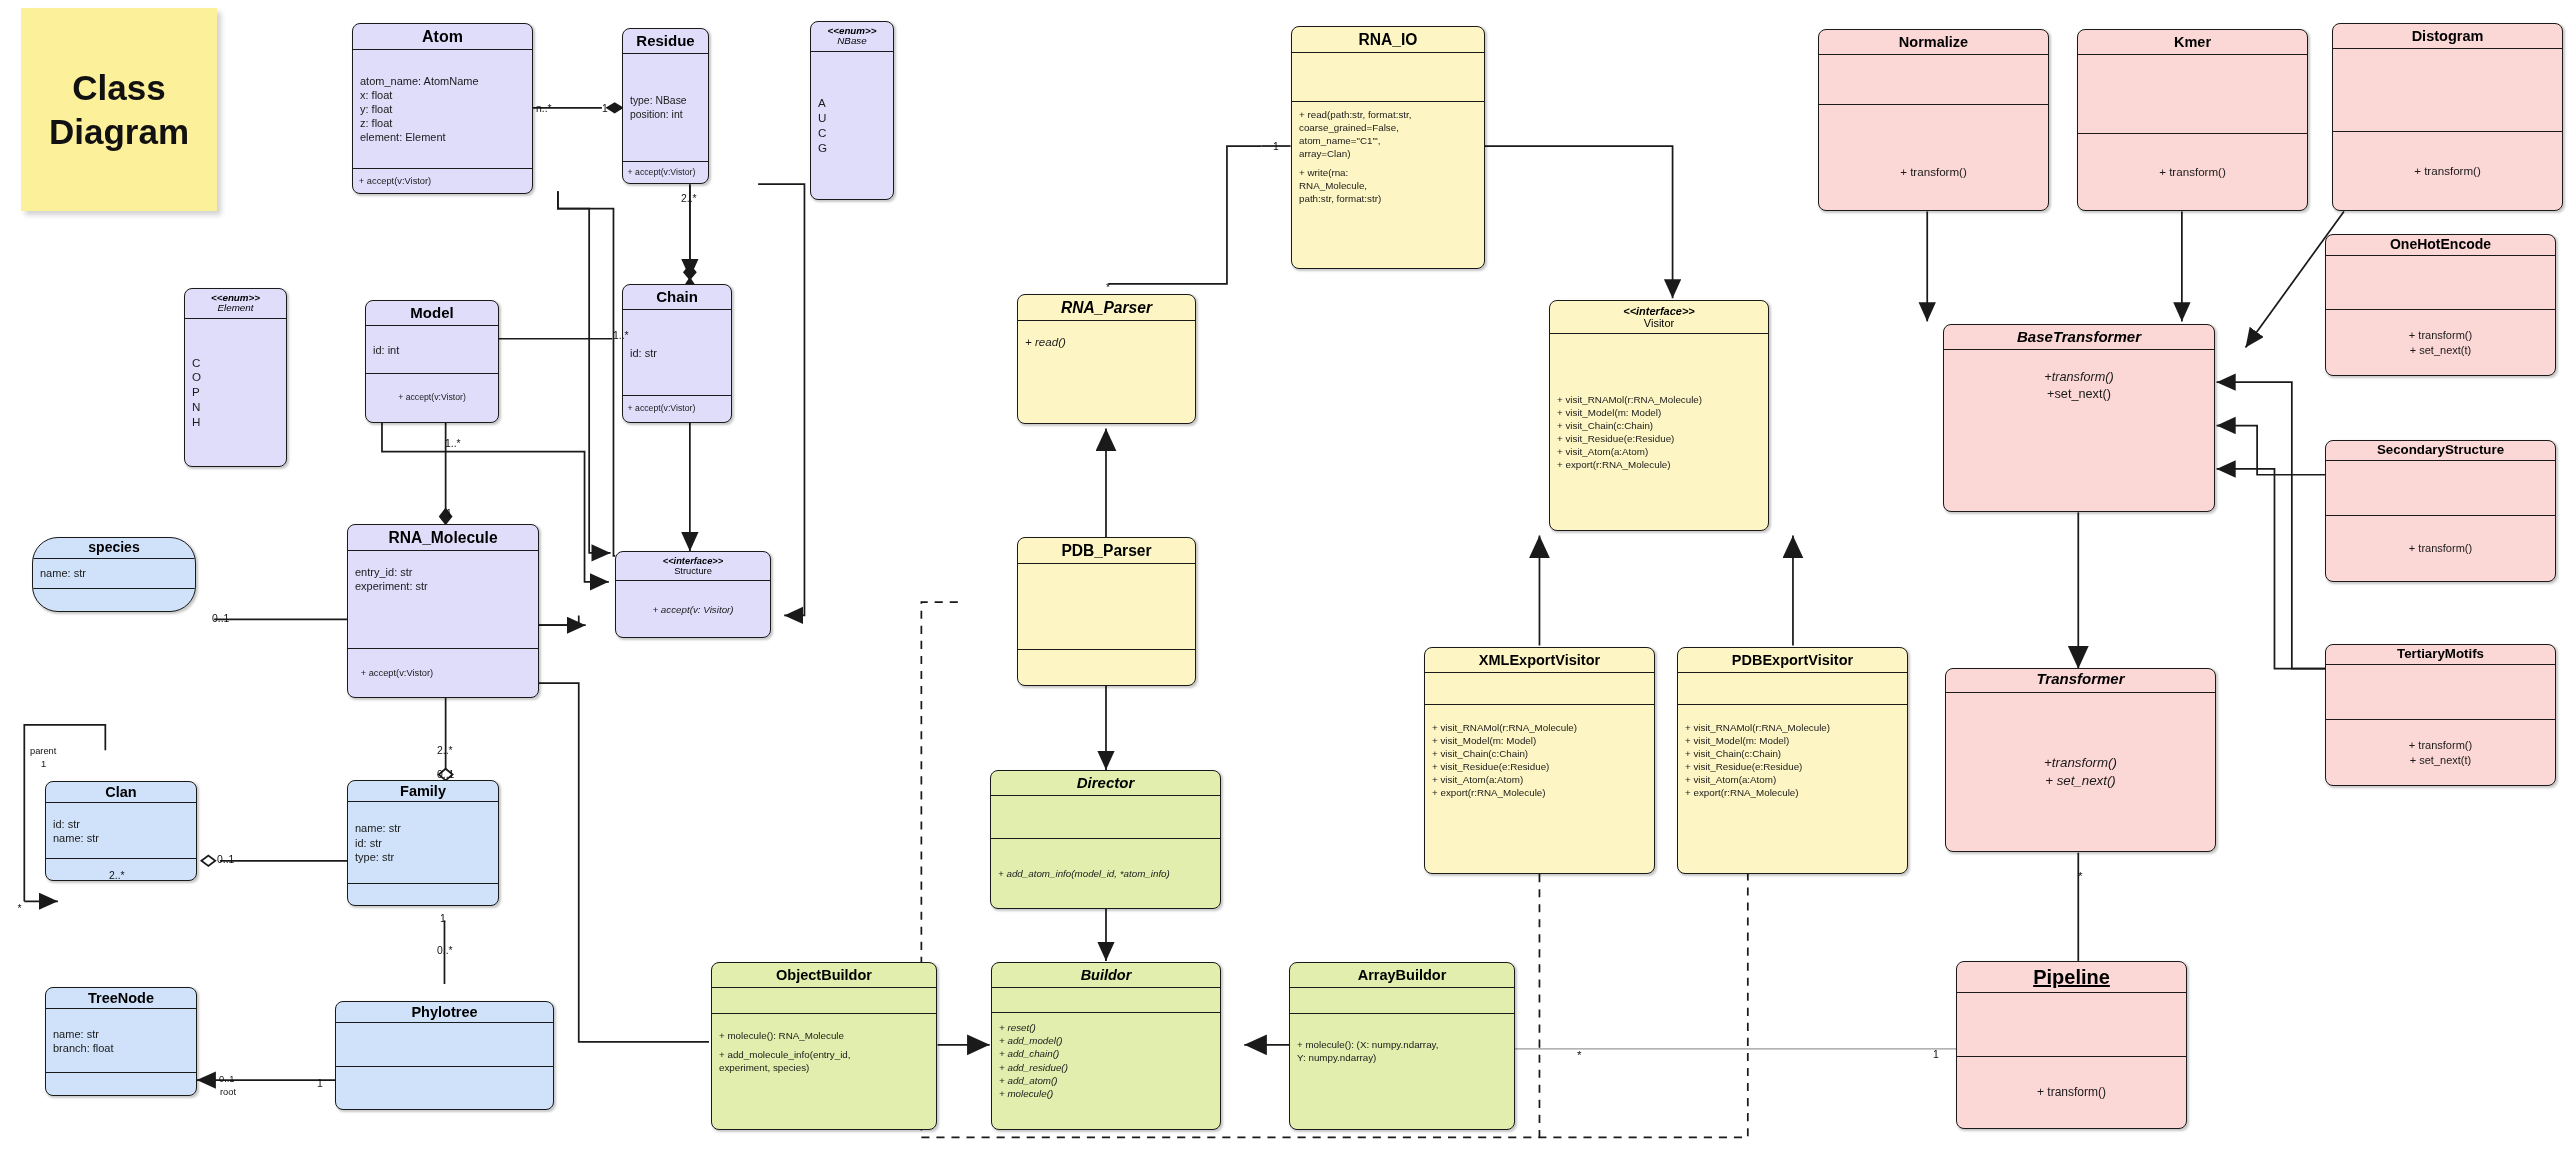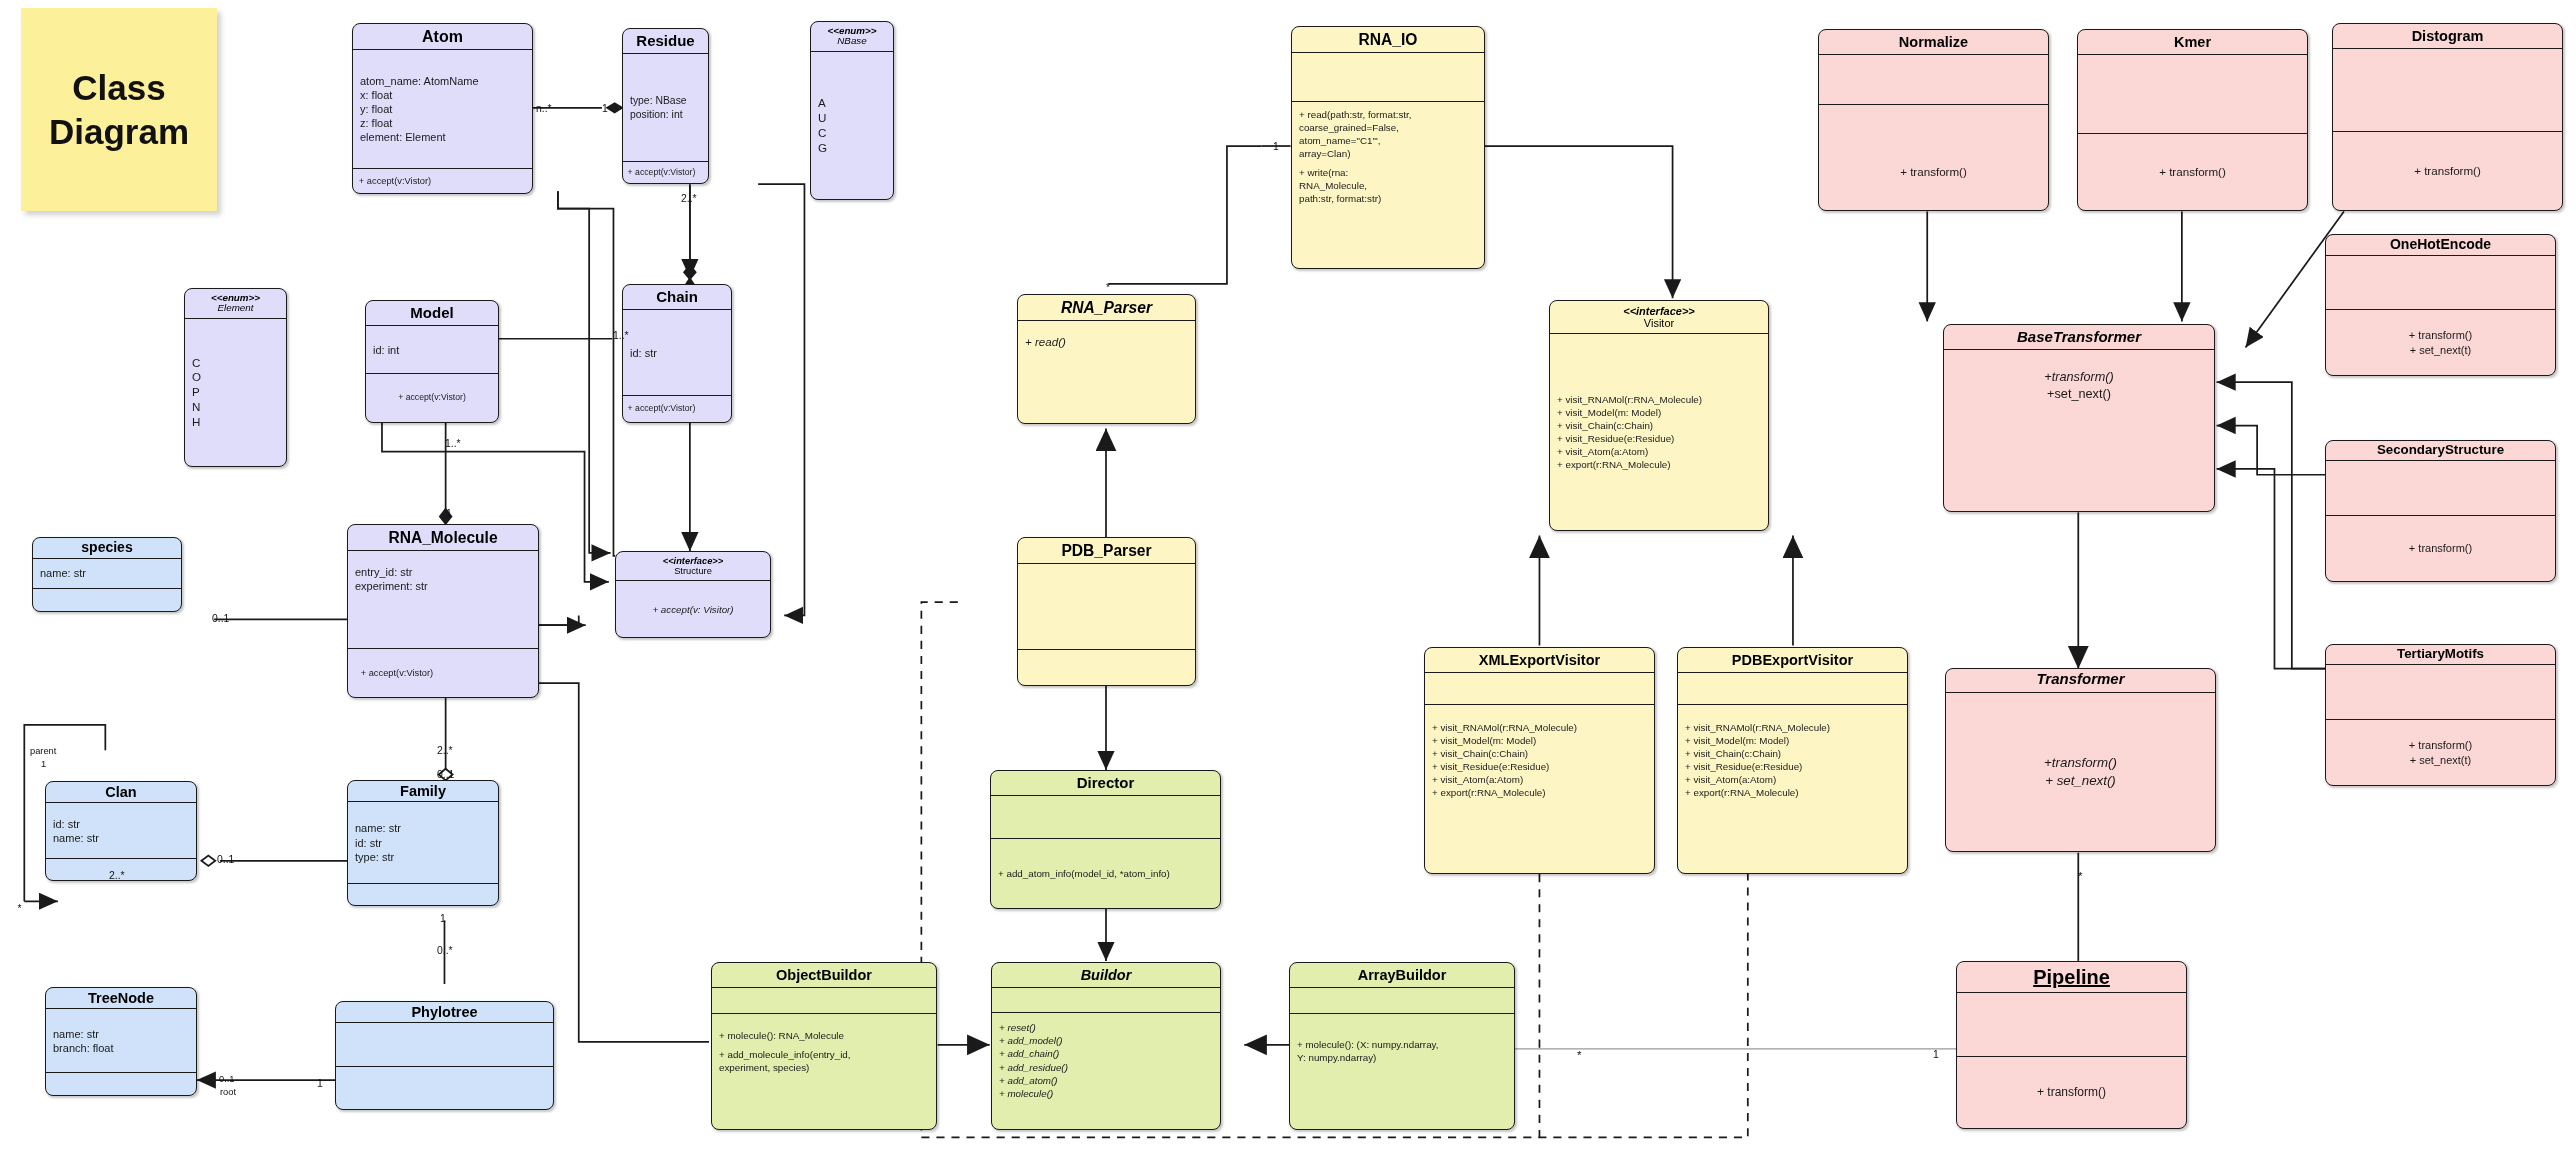--- a/index.html
+++ b/index.html
@@ -312,21 +312,21 @@
     <div class="hdr" style="font-size:15.6px;">RNA_Molecule</div>
     <div class="attrs" style="font-size:11px; justify-content:flex-start; padding-top:14px;">
       <div class="row">entry_id: str</div>
       <div class="row">experiment: str</div>
     </div>
     <div class="ops" style="font-size:9.3px; flex:0 0 41px; padding-left:12.7px;">
       <div class="row">+ accept(v:Vistor)</div>
     </div>
   </div>
 
-  <div class="uml c-blue" style="left:32px; top:537px; width:150px; height:75px;">
+  <div class="uml c-blue" style="left:32px; top:537px; width:164px; height:75px;border-radius:26px;">
     <div class="hdr" style="font-size:14px; padding:1.7px 2.3px 2.3px;">species</div>
     <div class="attrs" style="font-size:11px;">
       <div class="row">name: str</div>
     </div>
     <div class="ops" style="flex:0 0 15px;"></div>
   </div>
 
   <div class="uml c-blue" style="left:45px; top:781px; width:152px; height:100px;">
     <div class="hdr" style="font-size:14.5px; padding:1.7px 2.3px 2.3px;">Clan</div>
     <div class="attrs" style="font-size:11px;">
@@ -422,21 +422,21 @@
     <div class="ops" style="font-size:9.8px; justify-content:flex-start; padding-top:16px;">
       <div class="row">+ visit_RNAMol(r:RNA_Molecule)</div>
       <div class="row">+ visit_Model(m: Model)</div>
       <div class="row">+ visit_Chain(c:Chain)</div>
       <div class="row">+ visit_Residue(e:Residue)</div>
       <div class="row">+ visit_Atom(a:Atom)</div>
       <div class="row">+ export(r:RNA_Molecule)</div>
     </div>
   </div>
 
-  <div class="uml c-grn" style="left:990px; top:770px; width:231px; height:139px;">
+  <div class="uml c-grn" style="left:990px; top:770px; width:231px; height:139px;font-style:italic;">
     <div class="hdr" style="font-size:15px;">Director</div>
     <div class="attrs" style="flex:0 0 35px;"></div>
     <div class="ops" style="font-size:9.8px;">
       <div class="row">+ add_atom_info(model_id, *atom_info)</div>
     </div>
   </div>
 
   <div class="uml c-grn" style="left:711px; top:962px; width:226px; height:168px;">
     <div class="hdr" style="font-size:14.5px;">ObjectBuildor</div>
     <div class="attrs" style="flex:0 0 18.5px;"></div>

